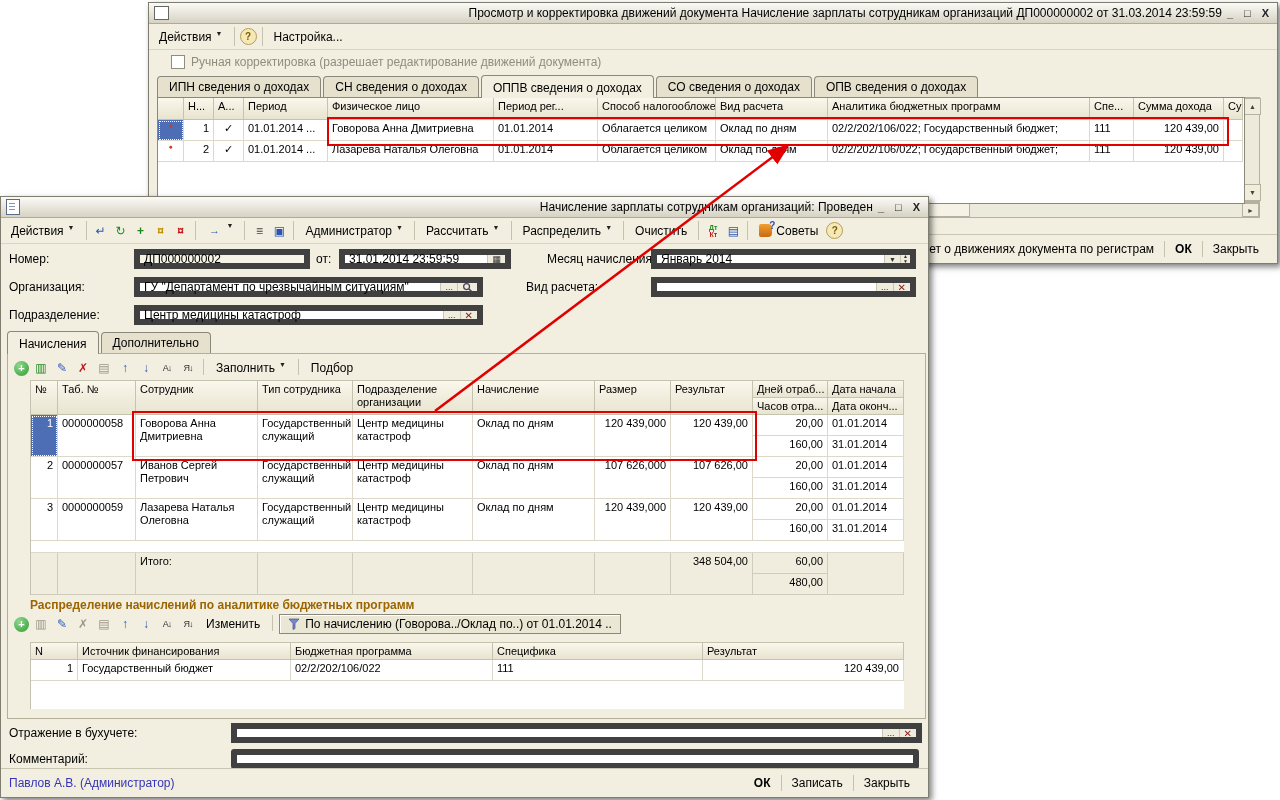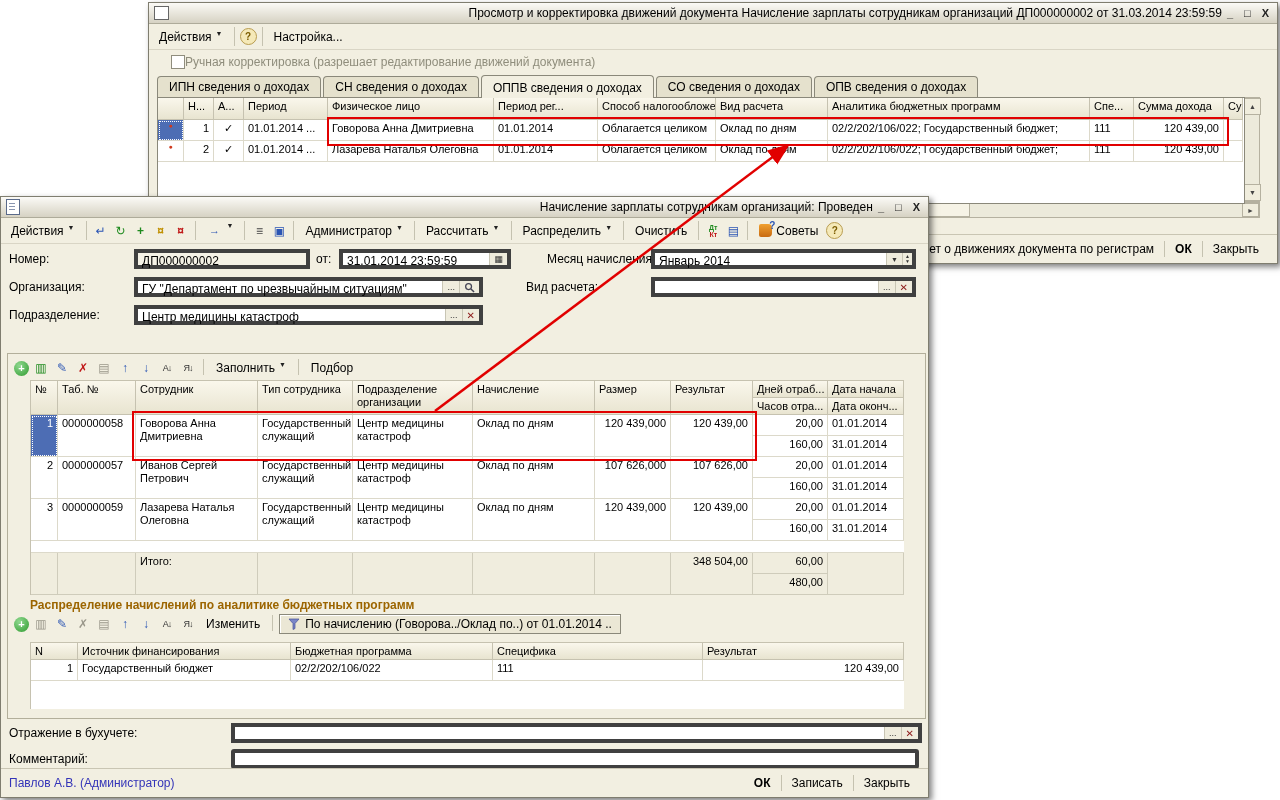--- a/index.html
+++ b/index.html
@@ -33,22 +33,22 @@
   .grid th{background:linear-gradient(#faf7ec,#e8e4d0);border-right:1px solid #c6c2b0;border-bottom:1px solid #c6c2b0;
            font-weight:normal;text-align:left;padding:2px 4px;overflow:hidden;white-space:nowrap;vertical-align:top;}
   .grid td{border-right:1px solid #dcd9ca;border-bottom:1px solid #dcd9ca;padding:2px 4px;
            overflow:hidden;white-space:nowrap;vertical-align:top;background:#fff;}
   .grid .r{text-align:right;} .grid .c{text-align:center;}
   .grid .wrap2{white-space:normal;line-height:13px;}
   .grid .filler{border-right:none;background:#fff;}
   .tot td{background:#f0edde;border-color:#cfccbb;}
   .sel-cell{background:#4d6db4 !important;outline:1px dotted #fff;outline-offset:-2px;color:#fff;}
   .marker{color:#cf3a1e;font-size:7px;text-align:center;vertical-align:middle;}
-  .inputw{background:#fff;border:4px solid #404040;height:20px;box-sizing:border-box;
-          display:flex;position:absolute;}
+  .inputw{background:#fff;border:6px solid #404040;height:20px;box-sizing:border-box;
+          display:flex;align-items:center;position:absolute;}
   .inputw input{border:none;outline:none;flex:1;min-width:0;height:16px;font:12px "Liberation Sans",sans-serif;
                 padding:0 4px;background:transparent;}
   .mini{font-size:9px;color:#333;padding:0 4px;border-left:1px solid #c8c5b4;height:100%;
         display:inline-flex;align-items:center;background:#efecdd;}
   .mini.red{color:#8c1a1a;font-size:10px;}
   .spin{display:inline-flex;flex-direction:column;border-left:1px solid #c8c5b4;height:100%;justify-content:center;
         background:#efecdd;padding:0 2px;}
   .spin span{font-size:5px;line-height:5px;color:#333;}
   .flabel{position:absolute;height:20px;display:flex;align-items:center;}
   .panel{position:absolute;border:1px solid #b3af9b;background:#f2efe1;}
@@ -103,21 +103,21 @@
   <div class="mbar">
     <span class="btn">
       <span>Действия</span>
       <span class="dd">▼</span>
     </span>
     <span class="sep"></span>
     <span class="qhelp">?</span>
     <span class="sep"></span>
     <span class="btn">Настройка...</span>
   </div>
-  <div style="position:absolute;left:22px;top:52px;display:flex;align-items:flex-end;gap:0;">
+  <div style="position:absolute;left:22px;top:52px;display:flex;align-items:flex-end;gap:6px;">
     <span class="cb"></span>
     <span class="graytxt">Ручная корректировка (разрешает редактирование движений документа)</span>
   </div>
   <div class="tabs" style="left:8px;top:72px;">
     <span class="tab">ИПН сведения о доходах</span>
     <span class="tab">СН сведения о доходах</span>
     <span class="tab act">ОППВ сведения о доходах</span>
     <span class="tab">СО сведения о доходах</span>
     <span class="tab">ОПВ сведения о доходах</span>
   </div>
@@ -311,20 +311,24 @@
     <span class="mini red">✕</span>
   </div>
 
   <span class="flabel" style="left:8px;top:108px;">Подразделение:</span>
   <div class="inputw" style="left:133px;top:108px;width:349px;">
     <input value="Центр медицины катастроф" style="">
     <span class="mini">...</span>
     <span class="mini red">✕</span>
   </div>
 
+  <div class="tabs" style="left:6px;top:134px;">
+    <span class="tab act">Начисления</span>
+    <span class="tab">Дополнительно</span>
+  </div>
 
   <div class="panel" style="left:6px;top:156px;width:917px;height:364px;">
 
     <div class="gtb" style="left:6px;top:2px;">
       <span class="addc">+</span>
       <span class="ico c-green">▥</span>
       <span class="ico c-blue">✎</span>
       <span class="ico c-red">✗</span>
       <span class="ico c-gray">▤</span>
       <span class="ico c-blue bold">↑</span>

